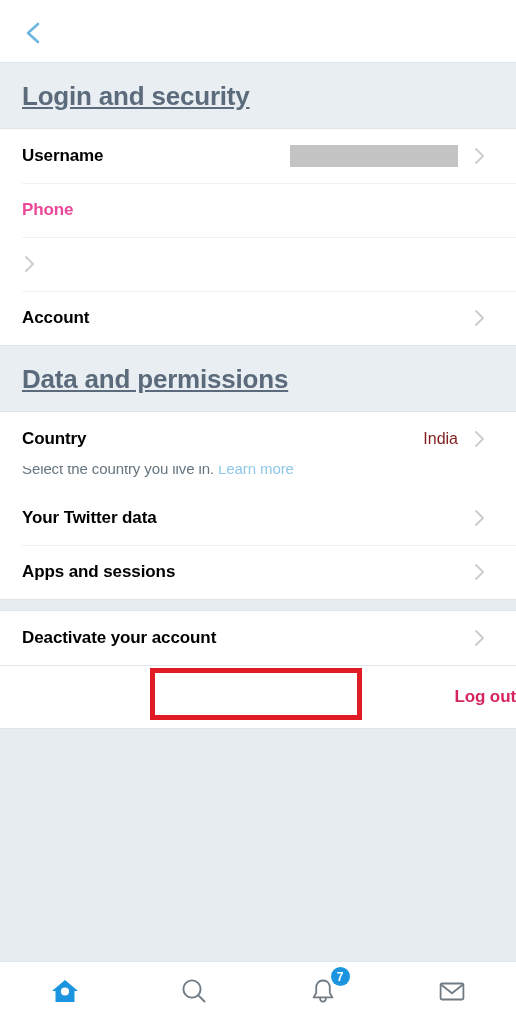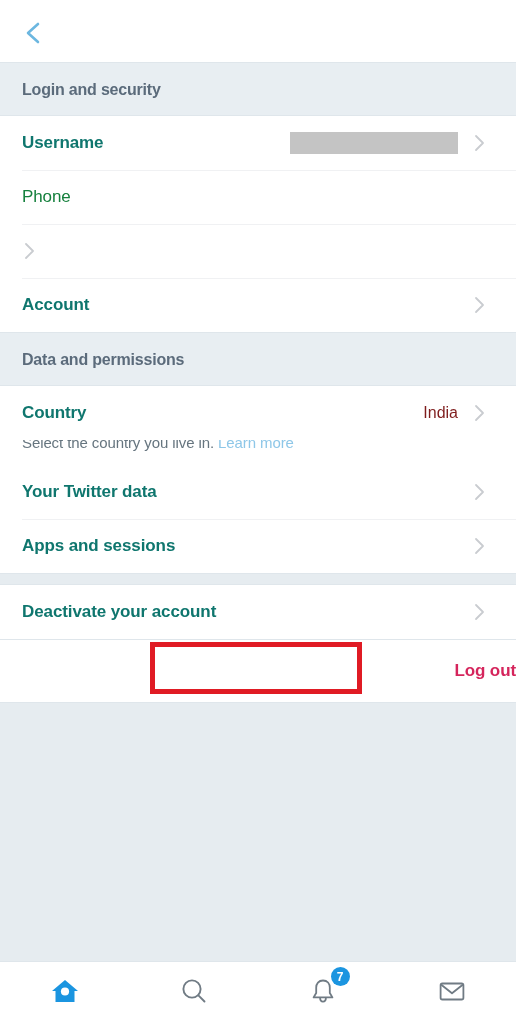--- a/index.html
+++ b/index.html
@@ -62,26 +62,27 @@
     margin-top: 6px;
     width: 142px;
     height: 21px;
     background: #c4c4c4;
   }
 
   
   .section-header {
     background: #e8eef2;
     padding: 18px 22px 16px 22px;
-    font-size: 16px;
+    font-size: 26px;
     font-weight: bold;
     color: #5b6b7b;
     letter-spacing: -0.2px;
     border-top: 1px solid #dfe6eb;
     border-bottom: 1px solid #dfe6eb;
+    text-decoration: underline;
   }
 
   
   .rows { background: #ffffff; }
   .row {
     position: relative;
     display: flex;
     align-items: center;
     min-height: 54px;
     padding: 0 22px;
@@ -95,27 +96,27 @@
     position: absolute;
     left: 22px;
     right: 0;
     top: 0;
     height: 1px;
     background: #f0f1f3;
   }
   .row-label {
     font-size: 17px;
     font-weight: bold;
-    color: #0f766e;
+    color: #000000;
     flex: 1 1 auto;
     letter-spacing: -0.1px;
   }
   .row-label.placeholder {
-    font-weight: normal;
-    color: #15803d;
+    font-weight: bold;
+    color: #ec4899;
   }
   .row-value {
     font-size: 16px;
     color: #7f1d1d;
     margin-right: 14px;
   }
   .chev {
     flex: 0 0 auto;
     width: 14px;
     display: flex;

